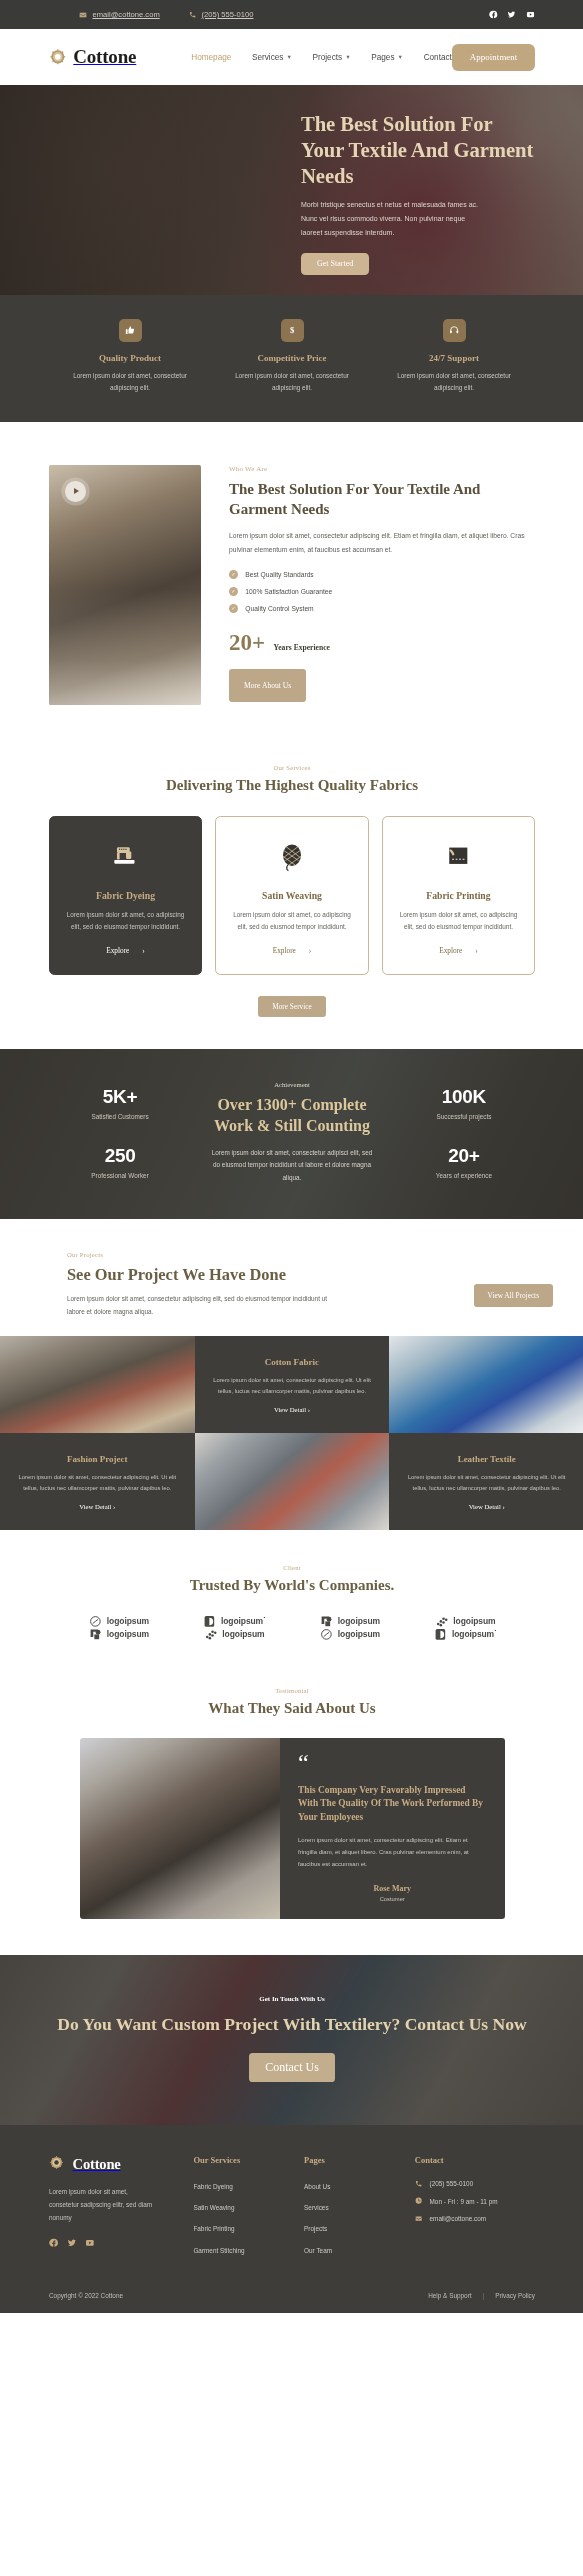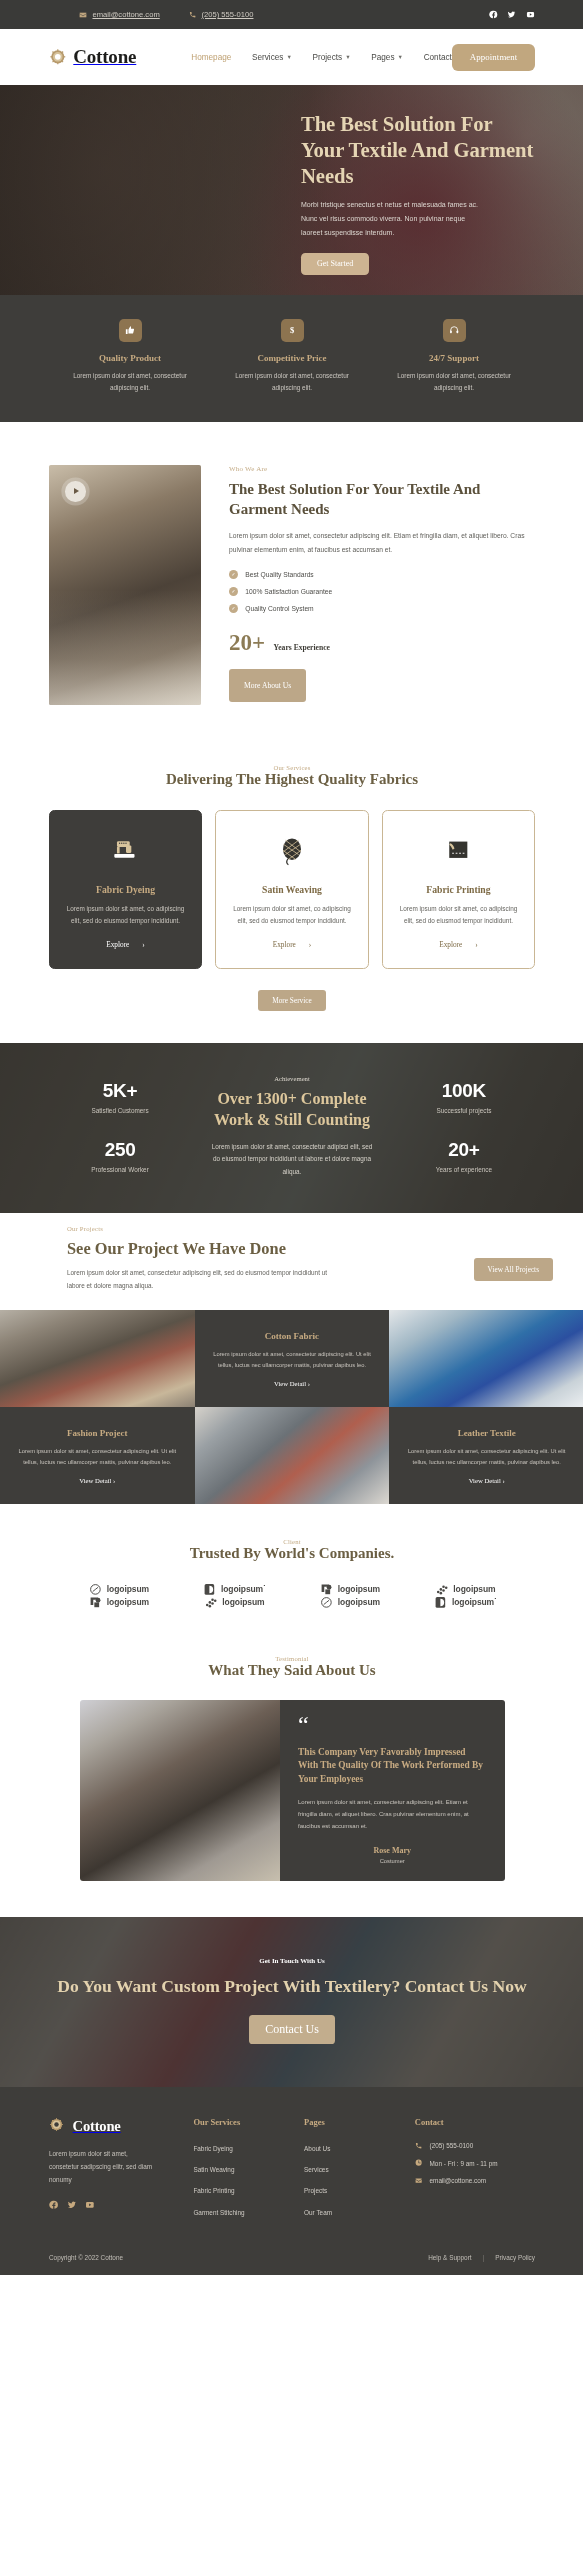--- a/index.html
+++ b/index.html
@@ -111,21 +111,21 @@
   .yrs .lbl{ font-family:"Liberation Serif", serif; font-size:7.6px; font-weight:700; color:#3d3b35;}
   .btn-gold2{
     display:inline-block; margin-top:15px; background:#bca788; color:#fff;
     font-family:"Liberation Serif", serif; font-size:7.6px; padding:12px 15px;
     border:none; border-radius:3px; cursor:pointer;
   }
 
   
   .services{ padding:13.4px 0 32px; text-align:center; }
   .sec-eyebrow{ font-family:"Liberation Serif", serif; font-size:6.7px; color:#c3aa84; letter-spacing:0.2px;}
-  .sec-title{ font-family:"Liberation Serif", serif; font-size:15px; font-weight:700; color:#6b5f43; }
+  .sec-title{ font-family:"Liberation Serif", serif; font-size:15px; font-weight:700; color:#6b5f43; margin-top:6px;}
   .svc-grid{ width:486px; margin:22px auto 0; display:grid; grid-template-columns:repeat(3,1fr); gap:13.4px;}
   .svc{
     border:0.6px solid #c9b694; border-radius:5.5px; padding:20.7px 16px 19.5px; text-align:center; background:#fff;
     min-height:159px; display:flex; flex-direction:column; align-items:center;
   }
   .svc.dark{ background:#3e3d3a; border-color:#3e3d3a; }
   .svc-ico{ height:38px; display:flex; align-items:center; justify-content:center; margin-bottom:13.4px;}
   .svc h3{ font-family:"Liberation Serif", serif; font-size:9.7px; font-weight:700; color:#7d6a45; margin-bottom:8px;}
   .svc.dark h3{ color:#c7ab82; }
   .svc p{ font-size:6.4px; line-height:1.95; color:#65645f; }
@@ -157,21 +157,21 @@
   .stat + .stat{ margin-top:25.5px; }
   .achv-center{ text-align:center; padding:0 6px; }
   .achv-center .eb{ font-family:"Liberation Serif", serif; font-size:6.7px; color:#ded9cf; }
   .achv-center h2{
     font-family:"Liberation Serif", serif; font-weight:700; color:#ddc79c;
     font-size:16px; line-height:1.3; margin-top:7.3px;
   }
   .achv-center p{ font-size:6.4px; line-height:1.95; color:#d7d3ca; margin-top:9.7px;}
 
   
-  .proj-head{ padding:12px 0 18px;margin-left:36px; }
+  .proj-head{ padding:32px 0 18px;margin-left:36px; }
   .proj-head-in{ width:486px; margin:0 auto; display:flex; align-items:flex-end; }
   .proj-head h2{ font-family:"Liberation Serif", serif; font-size:16.4px; font-weight:700; color:#6b5f43; margin-top:6.7px;}
   .proj-head p{ font-size:6.4px; line-height:1.95; color:#63625d; margin-top:8.5px; width:261px;}
   .btn-viewall{
     margin-left:auto; margin-bottom:11px; background:#bca788; color:#fff; border:none; border-radius:3px;
     font-family:"Liberation Serif", serif; font-size:7.3px; padding:7.3px 14px; cursor:pointer;
   }
   .proj-grid{ display:grid; grid-template-columns:repeat(3,1fr); }
   .proj-cell{ height:97px; position:relative; }
   .proj-text{

